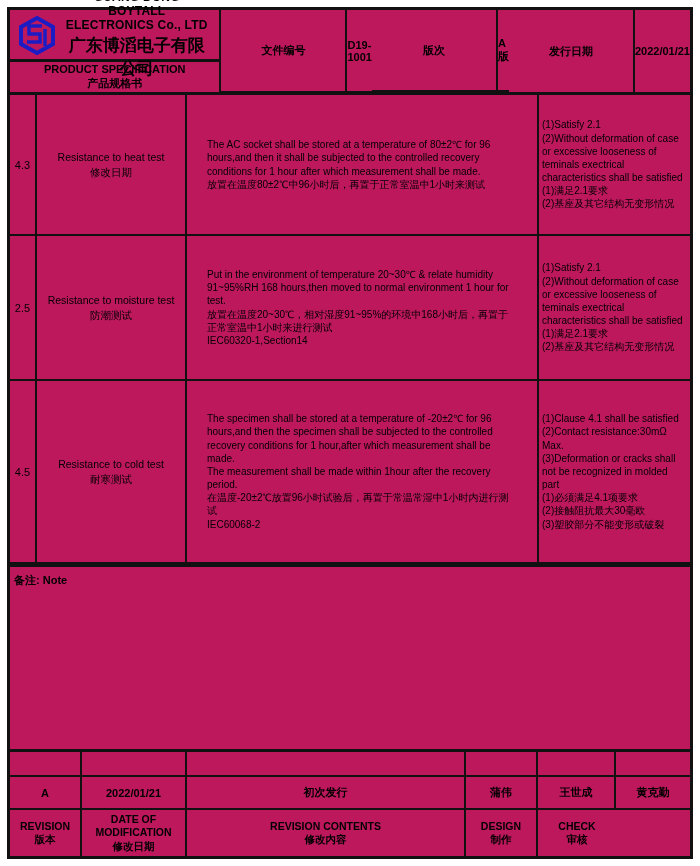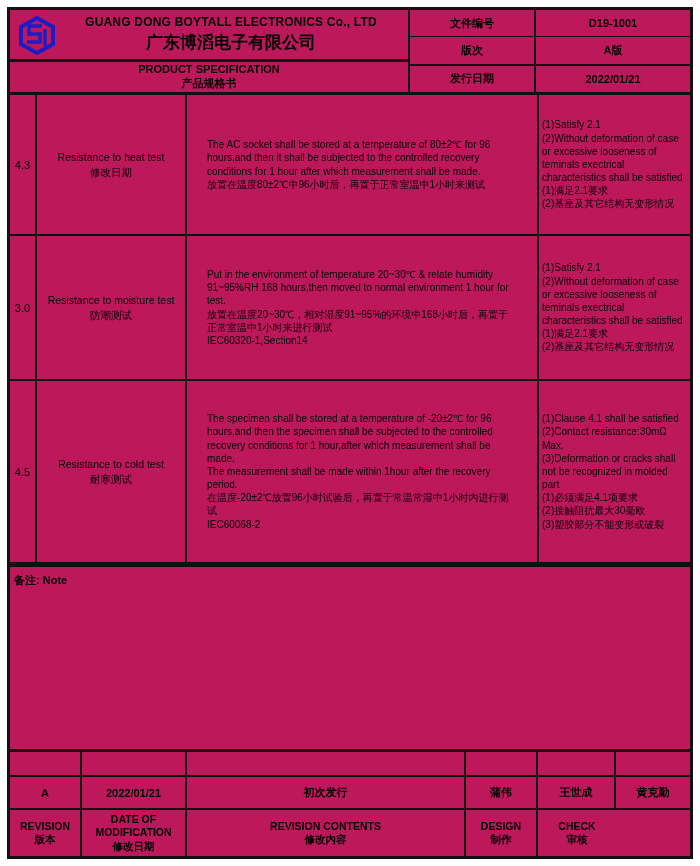--- a/index.html
+++ b/index.html
@@ -16,21 +16,21 @@
   .header-left { width: 400px; border-right: 2px solid #111; display: flex; flex-direction: column; }
   .company-row { height: 52px; border-bottom: 3px solid #111; display: flex; align-items: center; }
   .logo-wrap { width: 54px; display: flex; justify-content: center; align-items: center; flex: none; }
   .company-names { flex: 1; text-align: center; padding-right: 10px; }
   .company-en { font-size: 12px; font-weight: bold; letter-spacing: 0.2px; }
   .company-cn { font-size: 17px; font-weight: bold; margin-top: 2px; }
   .title-row { flex: 1; display: flex; flex-direction: column; justify-content: center; text-align: center; }
   .title-en { font-size: 11px; font-weight: bold; }
   .title-cn { font-size: 11px; font-weight: bold; margin-top: 1px; }
 
-  .header-right { flex: 1; display: flex; flex-direction: column; }
+  .header-right { flex: 1; display: flex; flex-direction: row; }
   .hfield { flex: 1; display: flex; border-bottom: 1px solid #111; }
   .hfield.thick { border-bottom: 2px solid #111; }
   .hfield:last-child { border-bottom: none; }
   .hfield-label { width: 126px; border-right: 2px solid #111; display: flex; align-items: center; justify-content: center; font-size: 11px; font-weight: bold; flex: none; }
   .hfield-value { flex: 1; display: flex; align-items: center; justify-content: center; font-size: 11px; font-weight: bold; white-space: pre-wrap; }
 
   
   .spec-row { display: flex; border-bottom: 2px solid #111; flex: none; }
   .spec-row:last-of-type { border-bottom: none; }
   .row-43 { height: 141px; }
@@ -119,21 +119,21 @@
     </div>
     <div class="cell cell-req">
       <div class="multiline">(1)Satisfy 2.1
 (2)Without deformation of case or excessive looseness of teminals exectrical characteristics shall be satisfied
 (1)满足2.1要求
 (2)基座及其它结构无变形情况</div>
     </div>
   </div>
 
   <div class="spec-row row-44">
-    <div class="cell cell-no">3.0</div>
+    <div class="cell cell-no">2.5</div>
     <div class="cell cell-name">
       <div>Resistance to moisture test</div>
       <div>防潮测试</div>
     </div>
     <div class="cell cell-desc">
       <div class="multiline">Put in the environment of temperature 20~30℃ &amp; relate humidity 91~95%RH 168 hours,then moved to normal environment 1 hour for test.
 放置在温度20~30℃，相对湿度91~95%的环境中168小时后，再置于正常室温中1小时来进行测试
 IEC60320-1,Section14</div>
     </div>
     <div class="cell cell-req">

